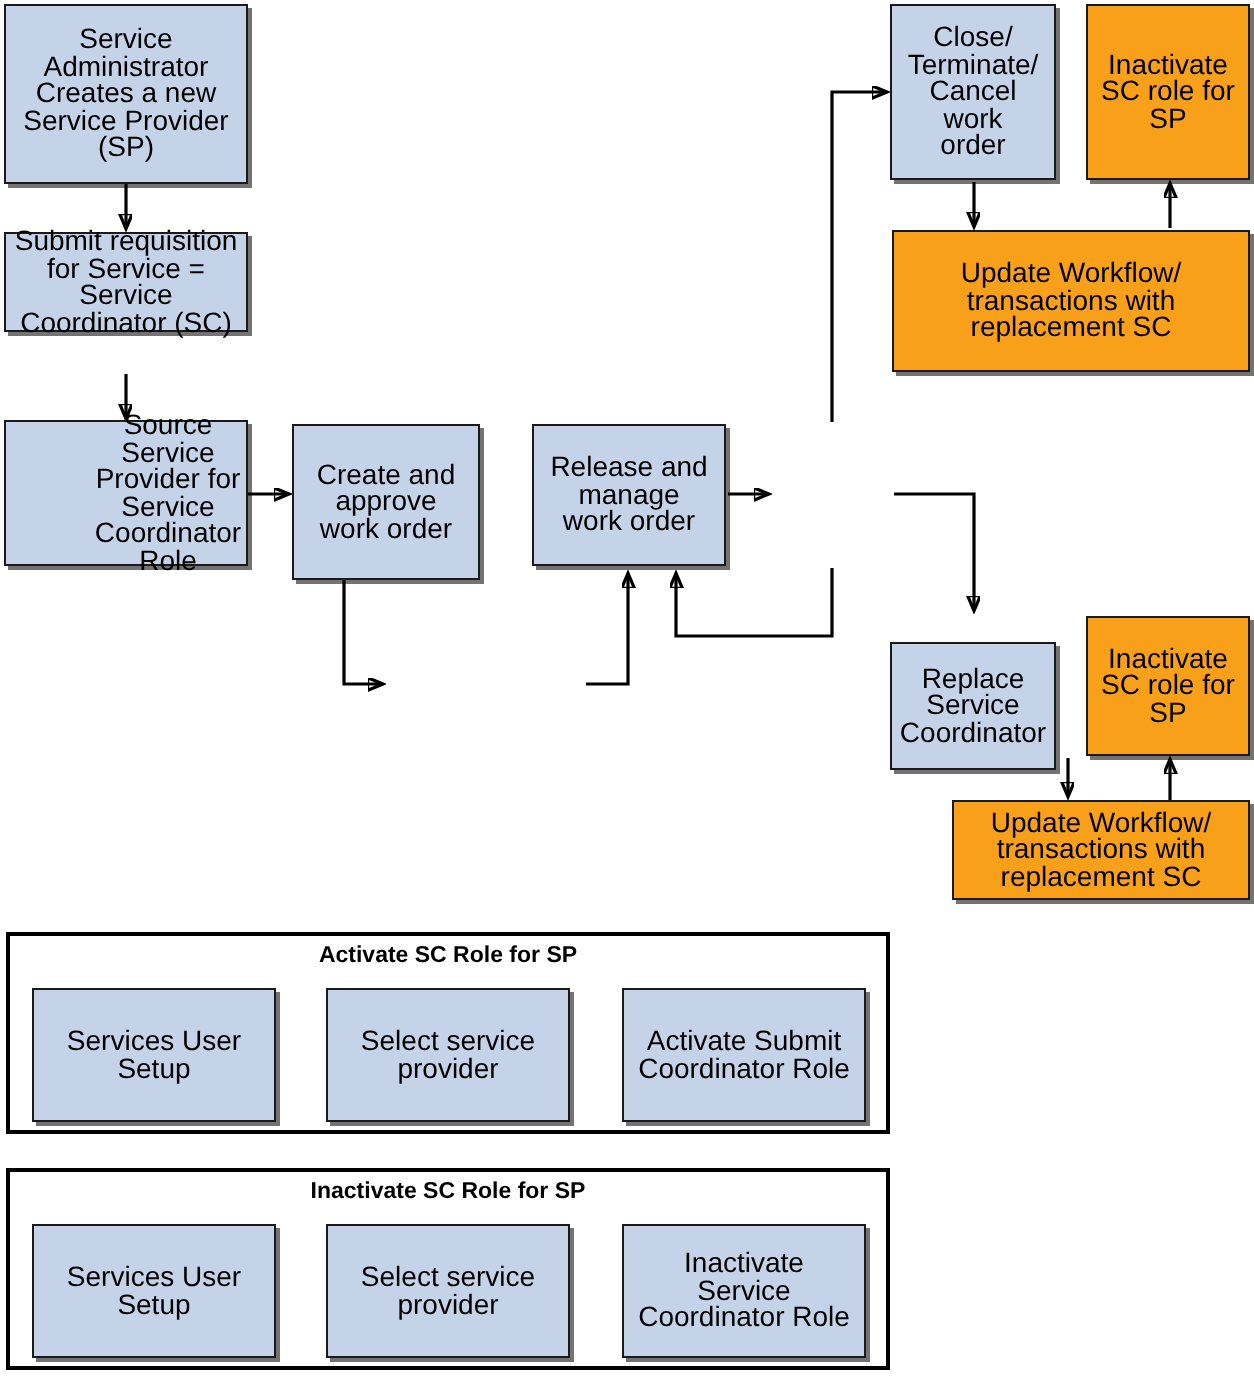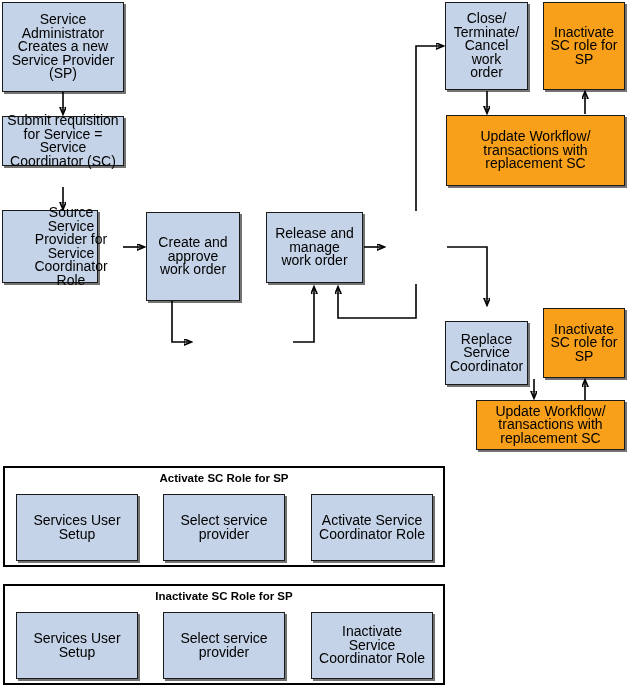--- a/index.html
+++ b/index.html
@@ -103,26 +103,26 @@
 Administrator
 Creates a new
 Service Provider
 (SP)</div>
 
   <div class="node blue" style="left:2px;   top:116px; width:122px; height:50px;">Submit requisition
 for Service  =
 Service
 Coordinator (SC)</div>
 
-  <div class="node blue" style="left:2px;   top:210px; width:96px; height:73px;padding-left:45px;">Source Service
+  <div class="node blue" style="left:2px;   top:210px; width:122px; height:73px;padding-left:45px;">Source Service
 Provider for
 Service
 Coordinator Role</div>
 
-  <div class="node blue" style="left:146px; top:212px; width:94px;  height:89px;">Create and
+  <div class="node blue" style="left:146px; top:212px; width:94px;  height:78px;">Create and
 approve
 work order</div>
 
 
   <div class="node blue" style="left:266px; top:212px; width:97px;  height:71px;">Release and
 manage
 work order</div>
 
 
   <div class="node blue" style="left:445px; top:2px;   width:83px;  height:88px;">Close/
@@ -150,21 +150,21 @@
 transactions with
 replacement SC</div>
 
   <div class="panel" style="left:3px; top:466px; width:442px; height:101px;"></div>
   <div class="panel-title" style="left:3px; top:472px; width:442px;">Activate SC Role for SP</div>
 
   <div class="node blue" style="left:16px;  top:494px; width:122px; height:67px;">Services User
 Setup</div>
   <div class="node blue" style="left:163px; top:494px; width:122px; height:67px;">Select service
 provider</div>
-  <div class="node blue" style="left:311px; top:494px; width:122px; height:67px;">Activate Service
+  <div class="node blue" style="left:311px; top:494px; width:122px; height:67px;">Activate Submit
 Coordinator Role</div>
 
   <div class="panel" style="left:3px; top:584px; width:442px; height:101px;"></div>
   <div class="panel-title" style="left:3px; top:590px; width:442px;">Inactivate SC Role for SP</div>
 
   <div class="node blue" style="left:16px;  top:612px; width:122px; height:67px;">Services User
 Setup</div>
   <div class="node blue" style="left:163px; top:612px; width:122px; height:67px;">Select service
 provider</div>
   <div class="node blue" style="left:311px; top:612px; width:122px; height:67px;">Inactivate

